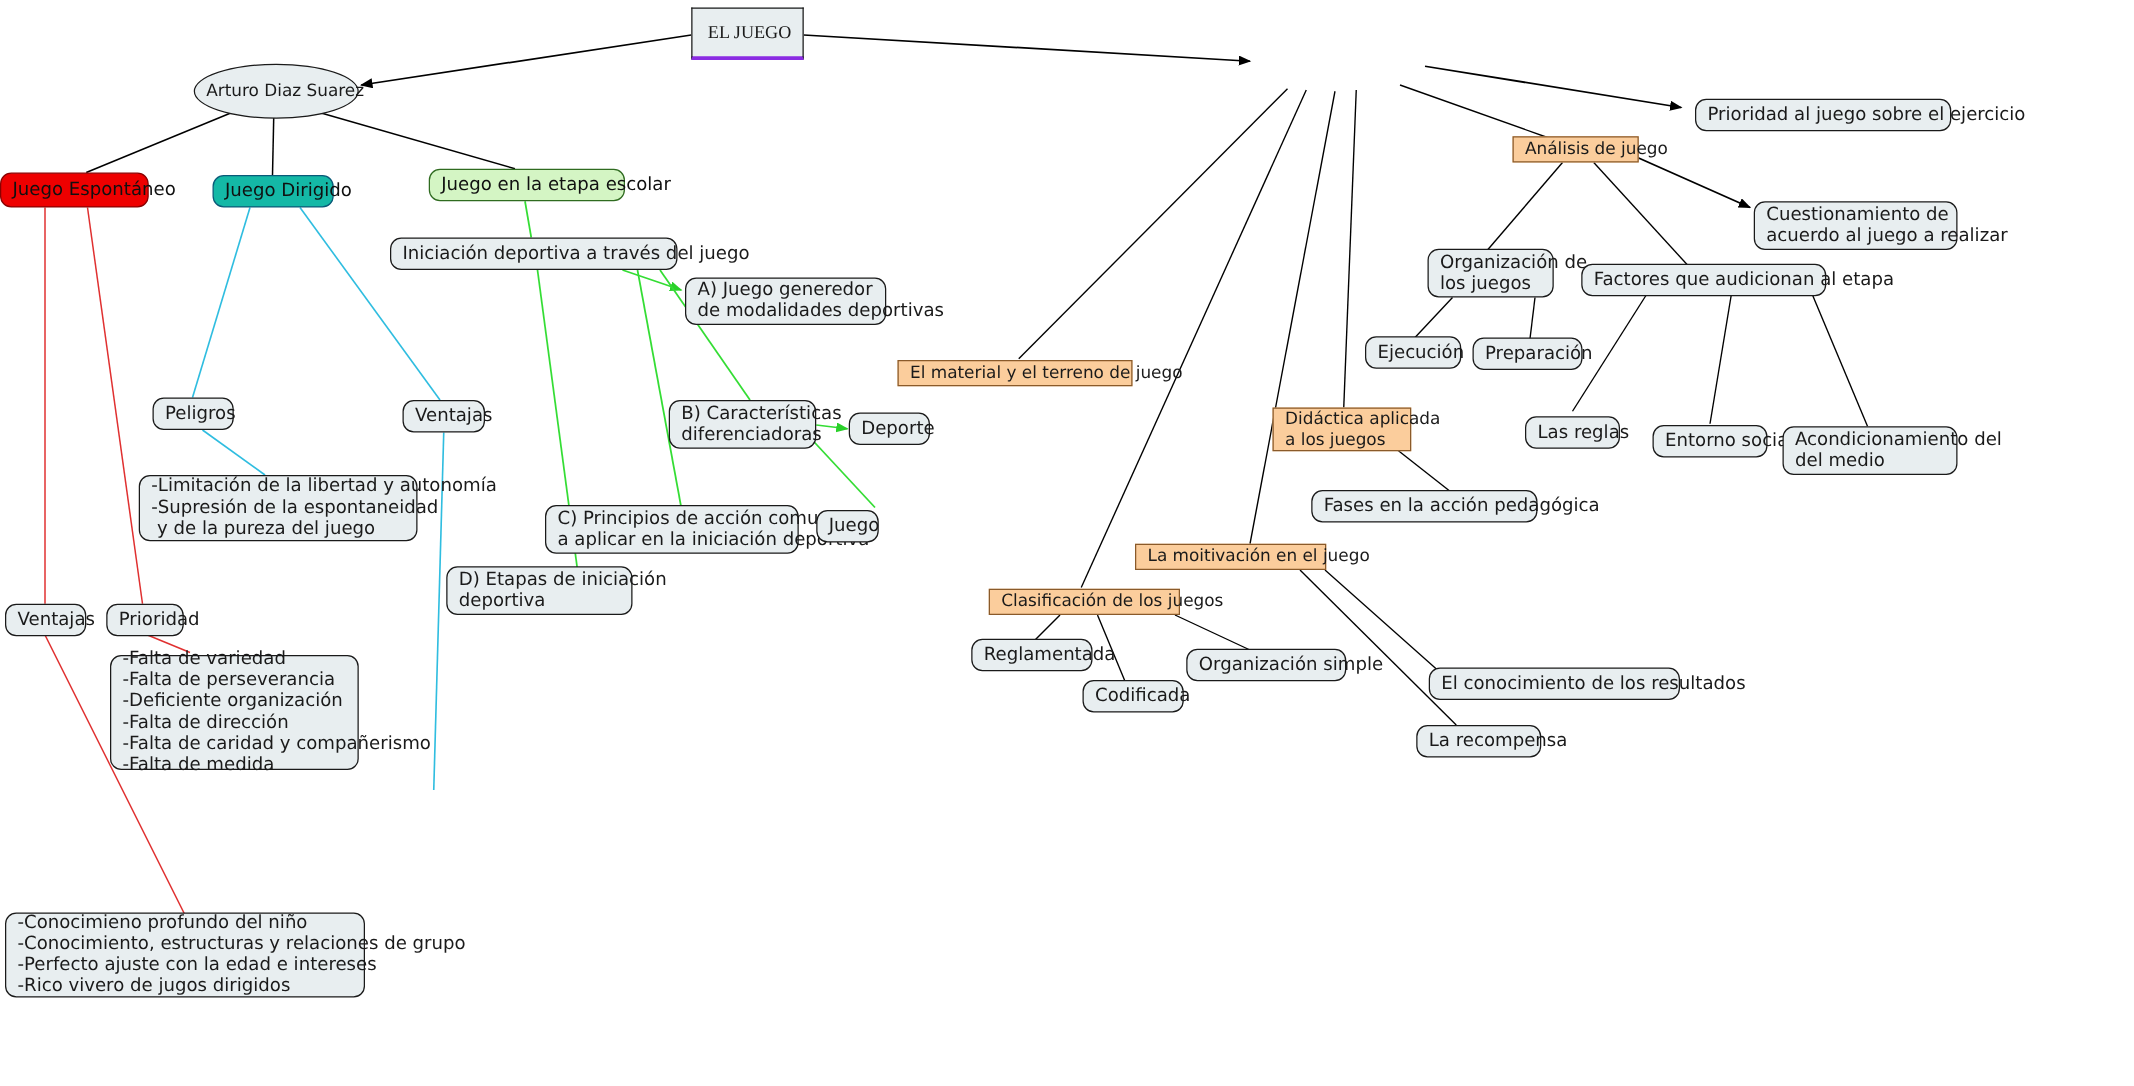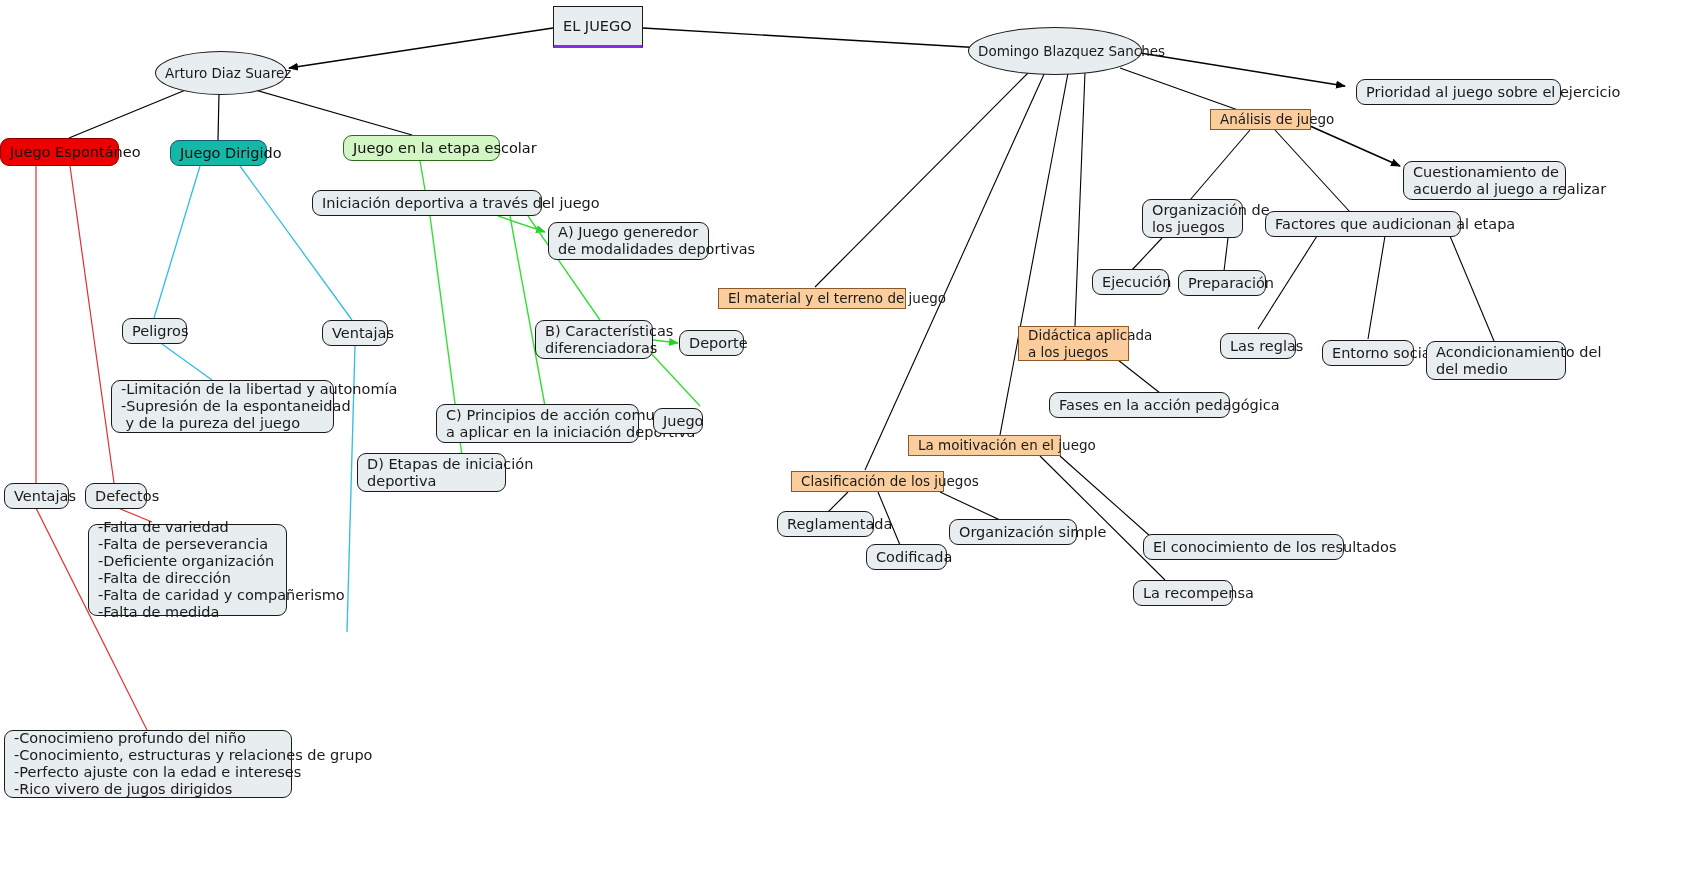--- a/index.html
+++ b/index.html
@@ -145,30 +145,27 @@
 
     <path d="M1060,456 L1150,536" stroke="#000000" stroke-width="1.1" fill="none"></path>
     <path d="M1040,456 L1165,580" stroke="#000000" stroke-width="1.1" fill="none"></path>
 
     <path d="M848,492 L828,512" stroke="#000000" stroke-width="1.1" fill="none"></path>
     <path d="M878,492 L900,545" stroke="#000000" stroke-width="1.1" fill="none"></path>
     <path d="M940,492 L1000,520" stroke="#000000" stroke-width="1.1" fill="none"></path>
   </svg>
 
   <div class="node title" style="left:553px; top:6px; width:90px; height:42px;">
-    <span class="txt center" style="text-align:left;">EL JUEGO</span>
+    <span class="txt center" style="text-align:right;font-family:Liberation Serif, serif;">EL JUEGO</span>
   </div>
 
   <div class="node ellipse" style="left:155px; top:51px; width:132px; height:44px;">
     <span class="txt" style="text-align:center; font-size:13.5px;">Arturo Diaz Suarez</span>
   </div>
 
-  <div class="node ellipse" style="left:968px; top:27px; width:174px; height:48px;">
-    <span class="txt" style="text-align:center; font-size:13.5px;">Domingo Blazquez Sanches</span>
-  </div>
 
   <div class="node red" style="left:0px; top:138px; width:119px; height:28px;">
     <span class="txt">Juego Espontáneo</span>
   </div>
 
   <div class="node cyan" style="left:170px; top:140px; width:97px; height:26px;">
     <span class="txt">Juego Dirigido</span>
   </div>
 
   <div class="node green" style="left:343px; top:135px; width:157px; height:26px;">
@@ -220,21 +217,21 @@
 -Supresión de la espontaneidad
  y de la pureza del juego</span>
   </div>
 
 
   <div class="node" style="left:4px; top:483px; width:65px; height:26px;">
     <span class="txt center" style="text-align:center;">Ventajas</span>
   </div>
 
   <div class="node" style="left:85px; top:483px; width:62px; height:26px;">
-    <span class="txt center" style="text-align:center;">Defectos</span>
+    <span class="txt center" style="text-align:center;">Prioridad</span>
   </div>
 
   <div class="node" style="left:88px; top:524px; width:199px; height:92px;">
     <span class="txt">-Falta de variedad
 -Falta de perseverancia
 -Deficiente organización
 -Falta de dirección
 -Falta de caridad y compañerismo
 -Falta de medida</span>
   </div>

